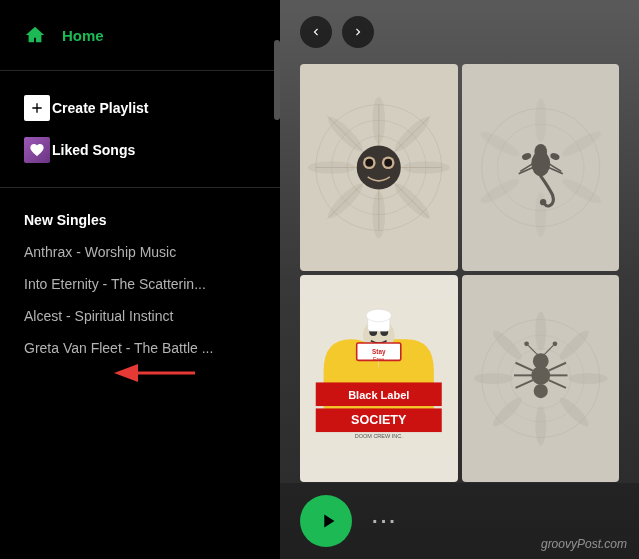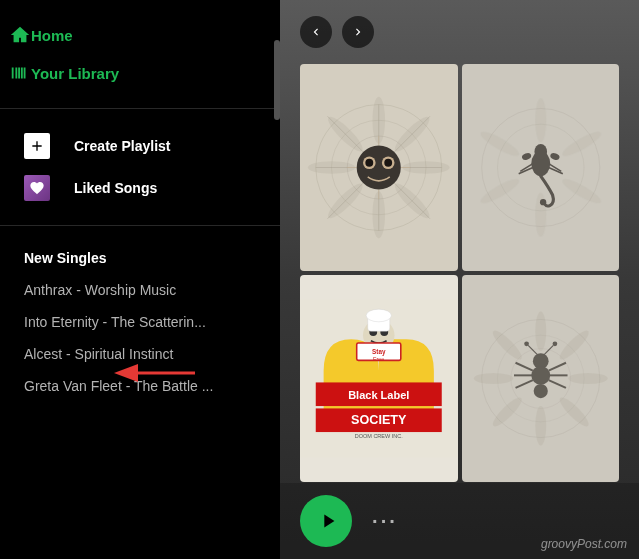--- a/index.html
+++ b/index.html
@@ -24,23 +24,23 @@
       padding: 0;
     }
 
     .nav-section {
       padding: 16px 0 8px 0;
     }
 
     .nav-item {
       display: flex;
       align-items: center;
-      padding: 8px 9px;
+      padding: 8px 24px;
       cursor: pointer;
-      gap: 0;
+      gap: 16px;
     }
 
     .nav-item .nav-label {
       font-size: 15px;
       font-weight: 700;
       color: #1db954;
     }
 
     .nav-item .nav-icon {
       color: #1db954;
@@ -56,21 +56,21 @@
     }
 
     .action-section {
       padding: 8px 0;
     }
 
     .action-item {
       display: flex;
       align-items: center;
       padding: 8px 24px;
-      gap: 24px;
+      gap: 2px;
       cursor: pointer;
     }
 
     .action-item .action-label {
       font-size: 14px;
       font-weight: 700;
       color: #fff;
     }
 
     .action-icon-box {
@@ -270,28 +270,20 @@
 <div class="sidebar" style="position:relative;">
 
   <div class="nav-section">
     <div class="nav-item">
       <span class="nav-icon">
         <svg viewBox="0 0 24 24" fill="currentColor" xmlns="http://www.w3.org/2000/svg">
           <path d="M12 3L2 12h3v8h6v-5h2v5h6v-8h3L12 3z"></path>
         </svg>
       </span>
       <span class="nav-label">Home</span>
-    </div>
-    <div class="nav-item">
-      <span class="nav-icon">
-        <svg viewBox="0 0 24 24" fill="currentColor">
-          <path d="M3 18h2V6H3v12zm4 0h2V6H7v12zm3 0h2V6h-2v12zm3 0h2V6h-2v12zm3 0h2V6h-2v12z"></path>
-        </svg>
-      </span>
-      <span class="nav-label">Your Library</span>
     </div>
   </div>
 
   <div class="divider"></div>
 
   <div class="action-section">
     <div class="action-item">
       <div class="action-icon-box">
         <svg width="16" height="16" viewBox="0 0 24 24" fill="#000">
           <path d="M19 13h-6v6h-2v-6H5v-2h6V5h2v6h6v2z"></path>

